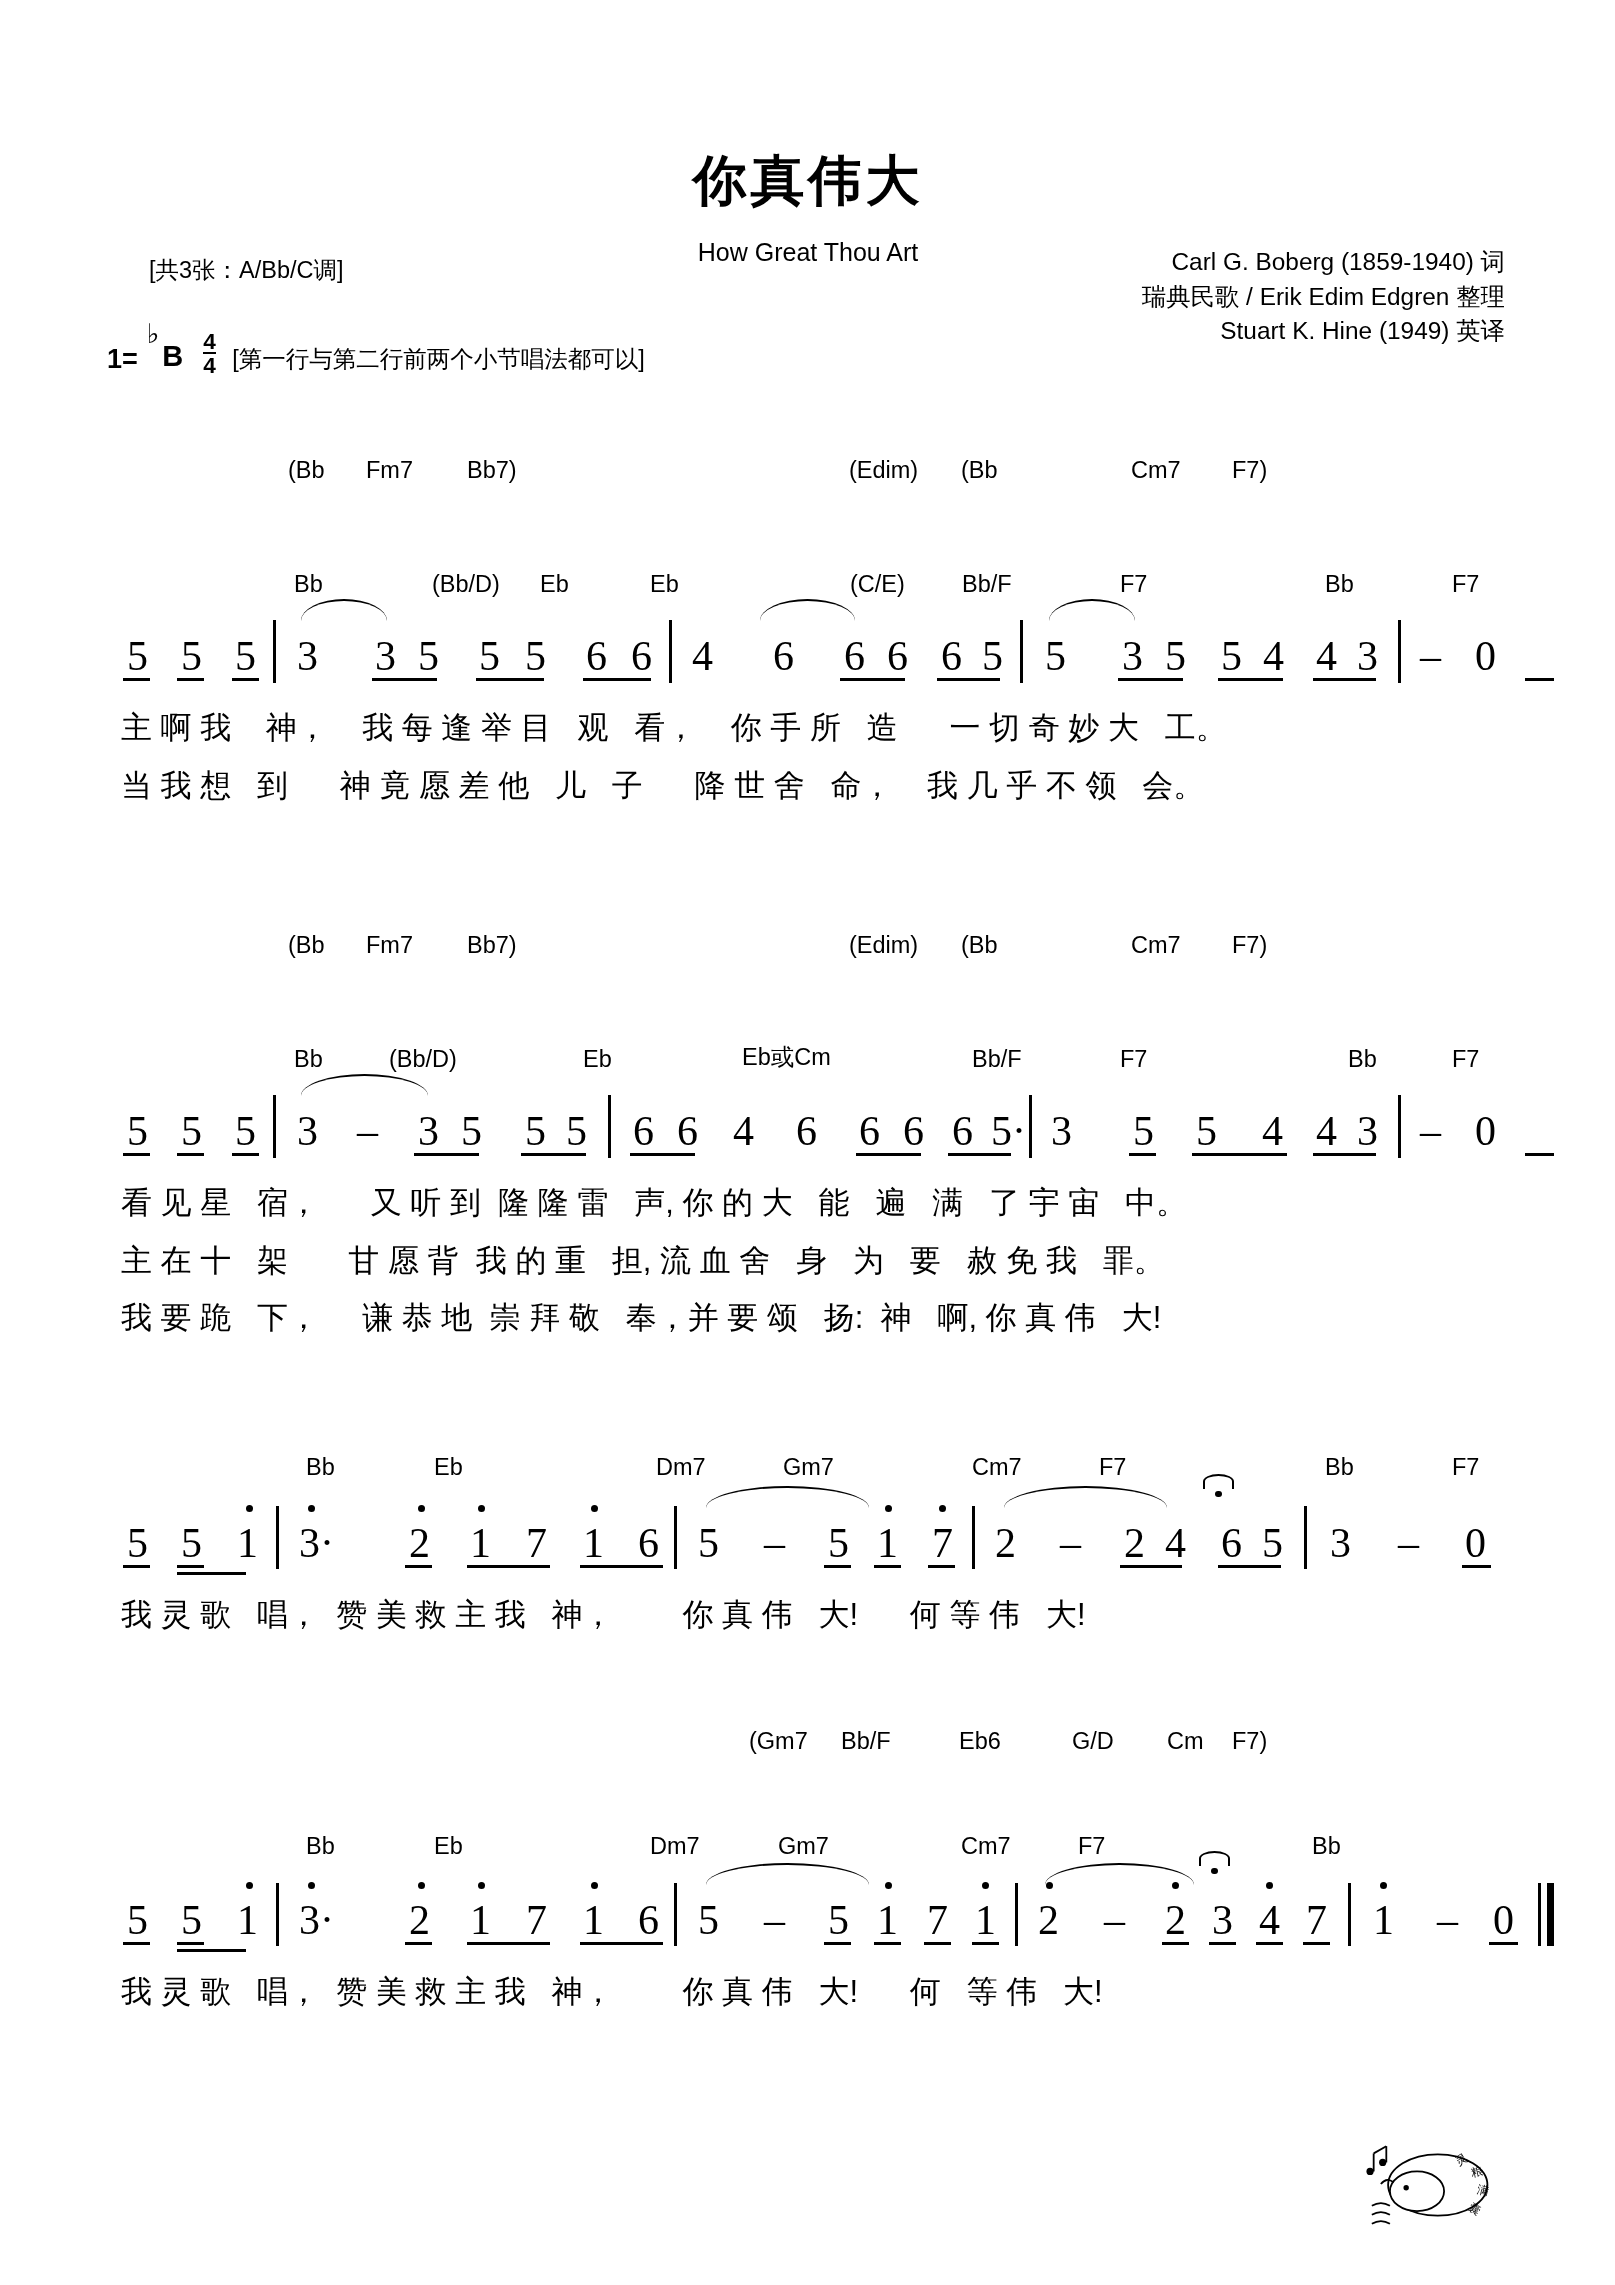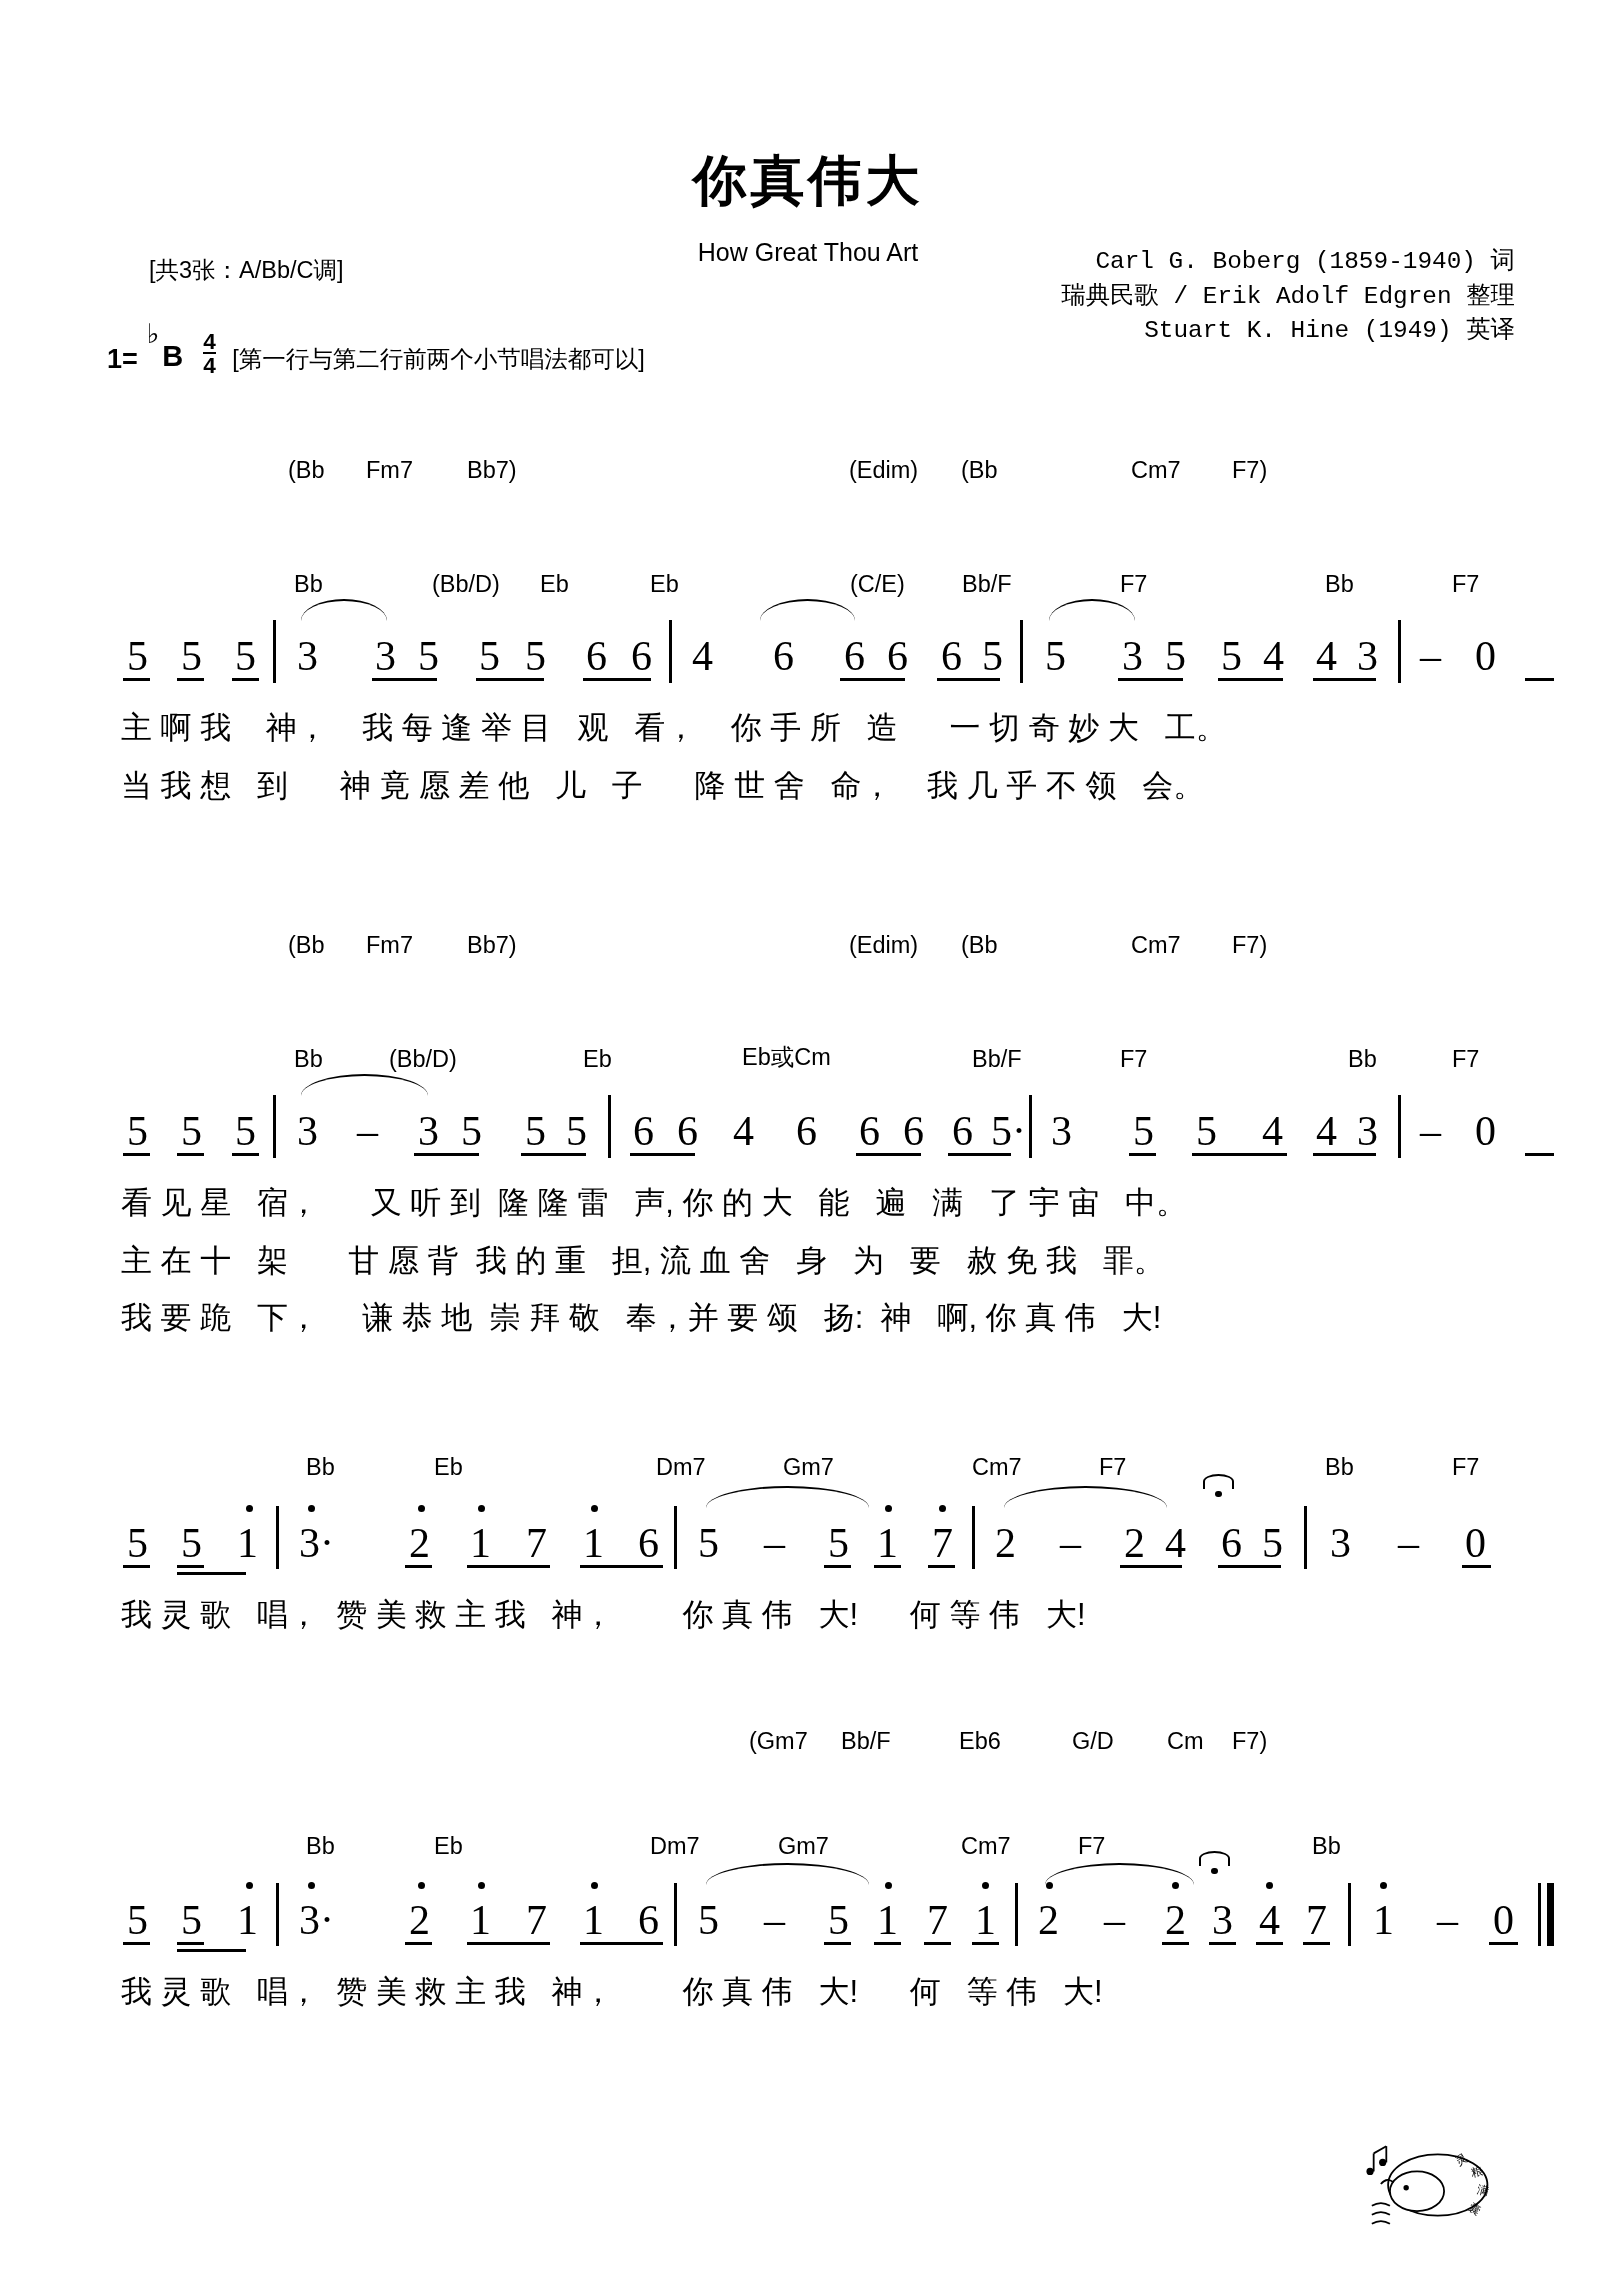--- a/index.html
+++ b/index.html
@@ -32,22 +32,22 @@
   .keyblock .bletter{position:absolute;left:15.4px;bottom:0;font-size:29px;font-weight:700;}
   .timesig{
     display:inline-block;margin-left:14.5px;text-align:center;font-weight:700;
     font-size:22.6px;line-height:0.95;position:relative;top:3.6px;
   }
   .timesig .num{display:block;}
   .timesig .den{display:block;border-top:2.7px solid #000;padding-top:0.9px;}
   .singnote{margin-left:16.3px;font-size:23.5px;position:relative;top:1.8px;}
 
   .credits{
-    position:absolute;top:213px;right:101px;text-align:right;
-    font-size:24.4px;line-height:1.42;white-space:nowrap;font-family:Liberation Mono, monospace;
+    position:absolute;top:213px;right:111px;text-align:right;
+    font-size:24.4px;line-height:1.42;white-space:nowrap;
   }
 
   
   .system{position:absolute;left:0;width:100%;}
   .chordrow{position:relative;height:36px;font-size:23.5px;}
   .chordrow span{position:absolute;bottom:0;white-space:nowrap;}
   .alt-chordrow span{font-size:23.5px;}
 
   .noterow{position:relative;height:69px;}
   .note{
@@ -93,21 +93,21 @@
     </span>
     <span class="timesig">
       <span class="num">4</span>
       <span class="den">4</span>
     </span>
     <span class="singnote">[第一行与第二行前两个小节唱法都可以]</span>
   </div>
 
   <div class="credits">
     <div>Carl G. Boberg (1859-1940) 词</div>
-    <div>瑞典民歌 / Erik Adolf Edgren 整理</div>
+    <div>瑞典民歌 / Erik Edim Edgren 整理</div>
     <div>Stuart K. Hine (1949) 英译</div>
   </div>
 
   <div class="system" style="top:412px;">
     <div class="chordrow alt-chordrow" style="height:40px;">
       <span style="left:288px;">(Bb</span>
       <span style="left:366px;">Fm7</span>
       <span style="left:467px;">Bb7)</span>
       <span style="left:849px;">(Edim)</span>
       <span style="left:961px;">(Bb</span>

